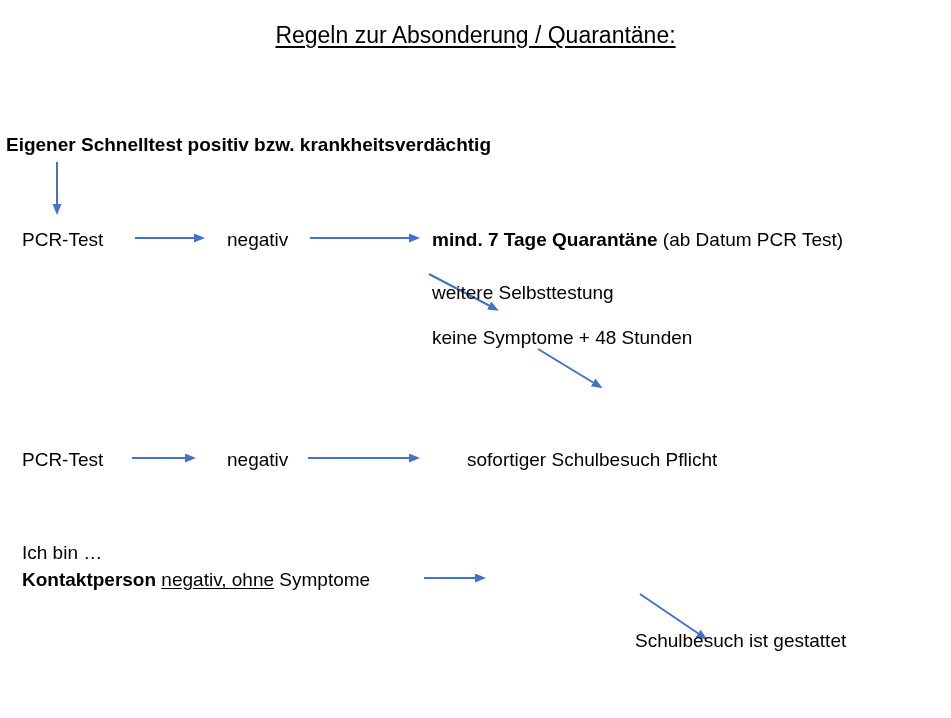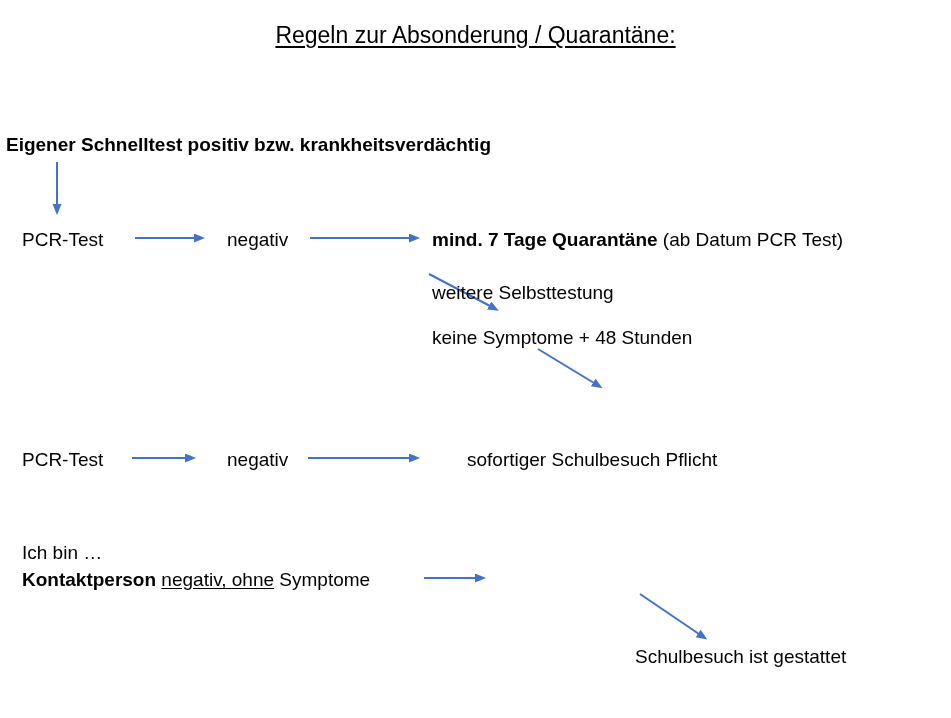--- a/index.html
+++ b/index.html
@@ -81,15 +81,15 @@
 
 
   <div class="txt" style="left:22px; top:447px;">PCR-Test</div>
   <div class="txt" style="left:227px; top:447px;">negativ</div>
   <div class="txt" style="left:432px; top:447px;margin-left:35px;">sofortiger Schulbesuch Pflicht</div>
 
   <div class="txt" style="left:22px; top:540px;">Ich bin …</div>
   <div class="txt" style="left:22px; top:567px;">
     <span class="bold">Kontaktperson </span><span class="ul">negativ, ohne</span><span> Symptome</span>
   </div>
-  <div class="txt" style="left:635px; top:644px;text-align:center;">Schulbesuch ist gestattet</div>
+  <div class="txt" style="left:635px; top:628px;text-align:center;">Schulbesuch ist gestattet</div>
 
 </div>
 
 </body></html>

